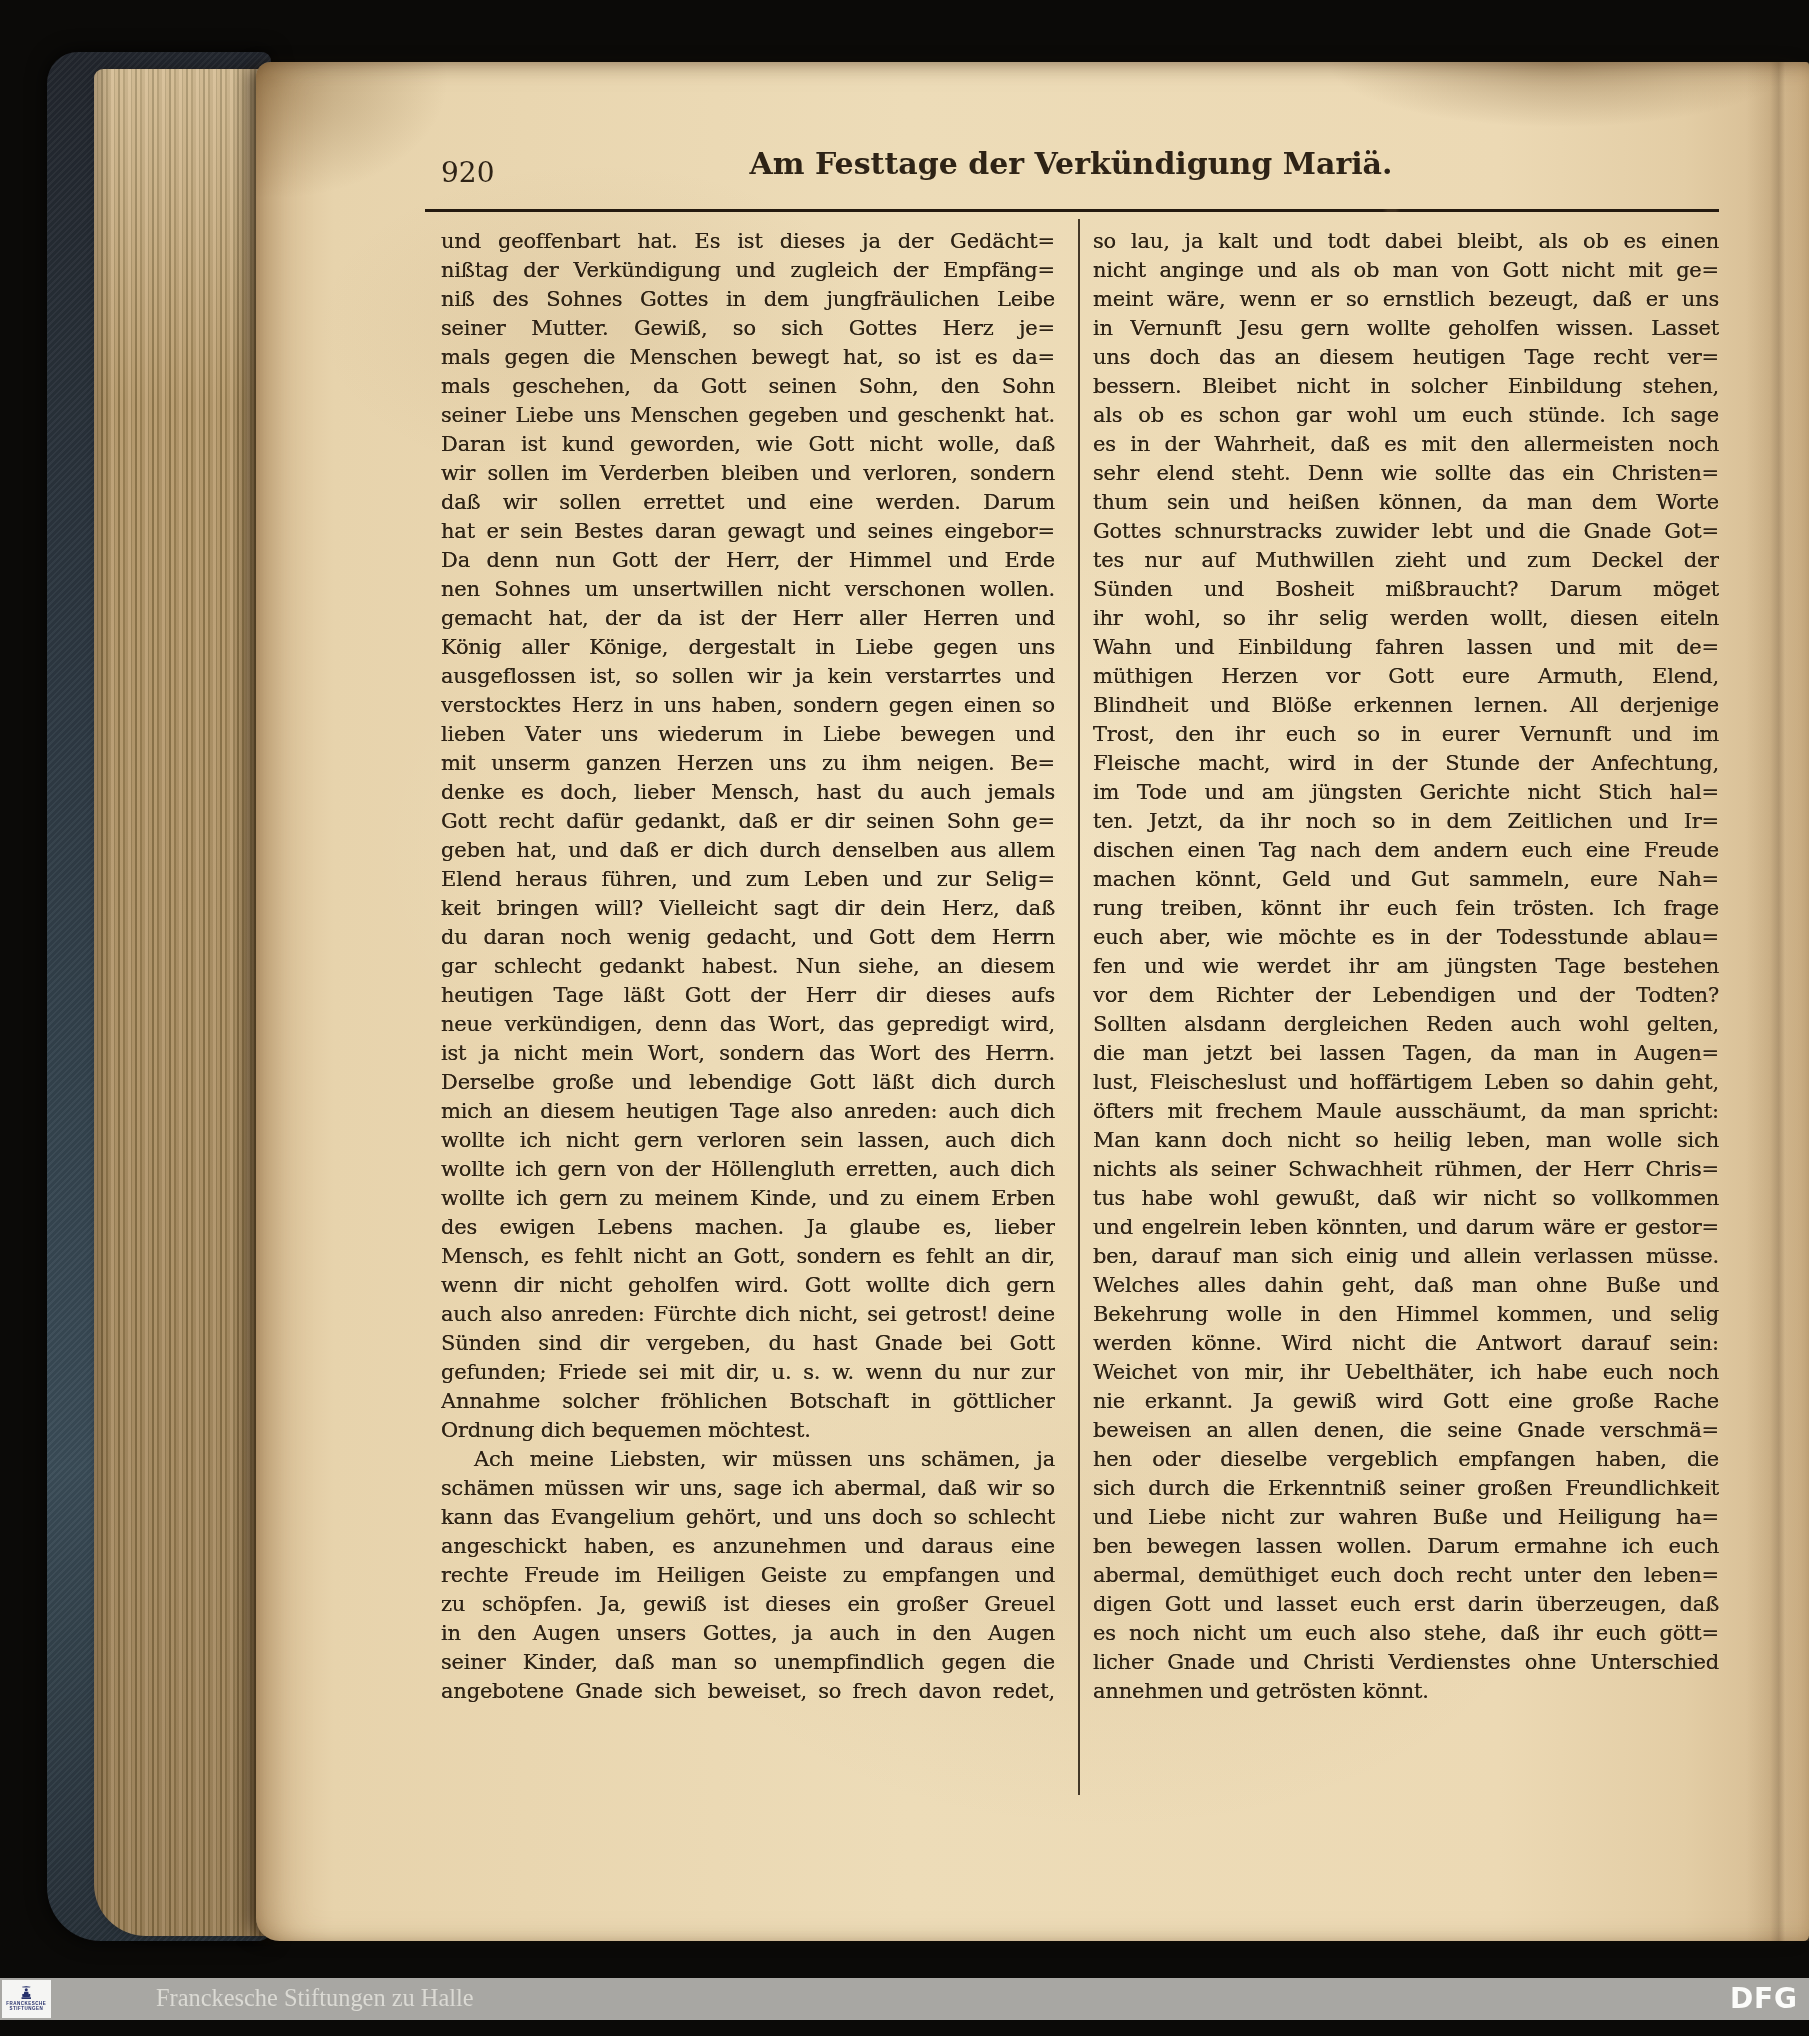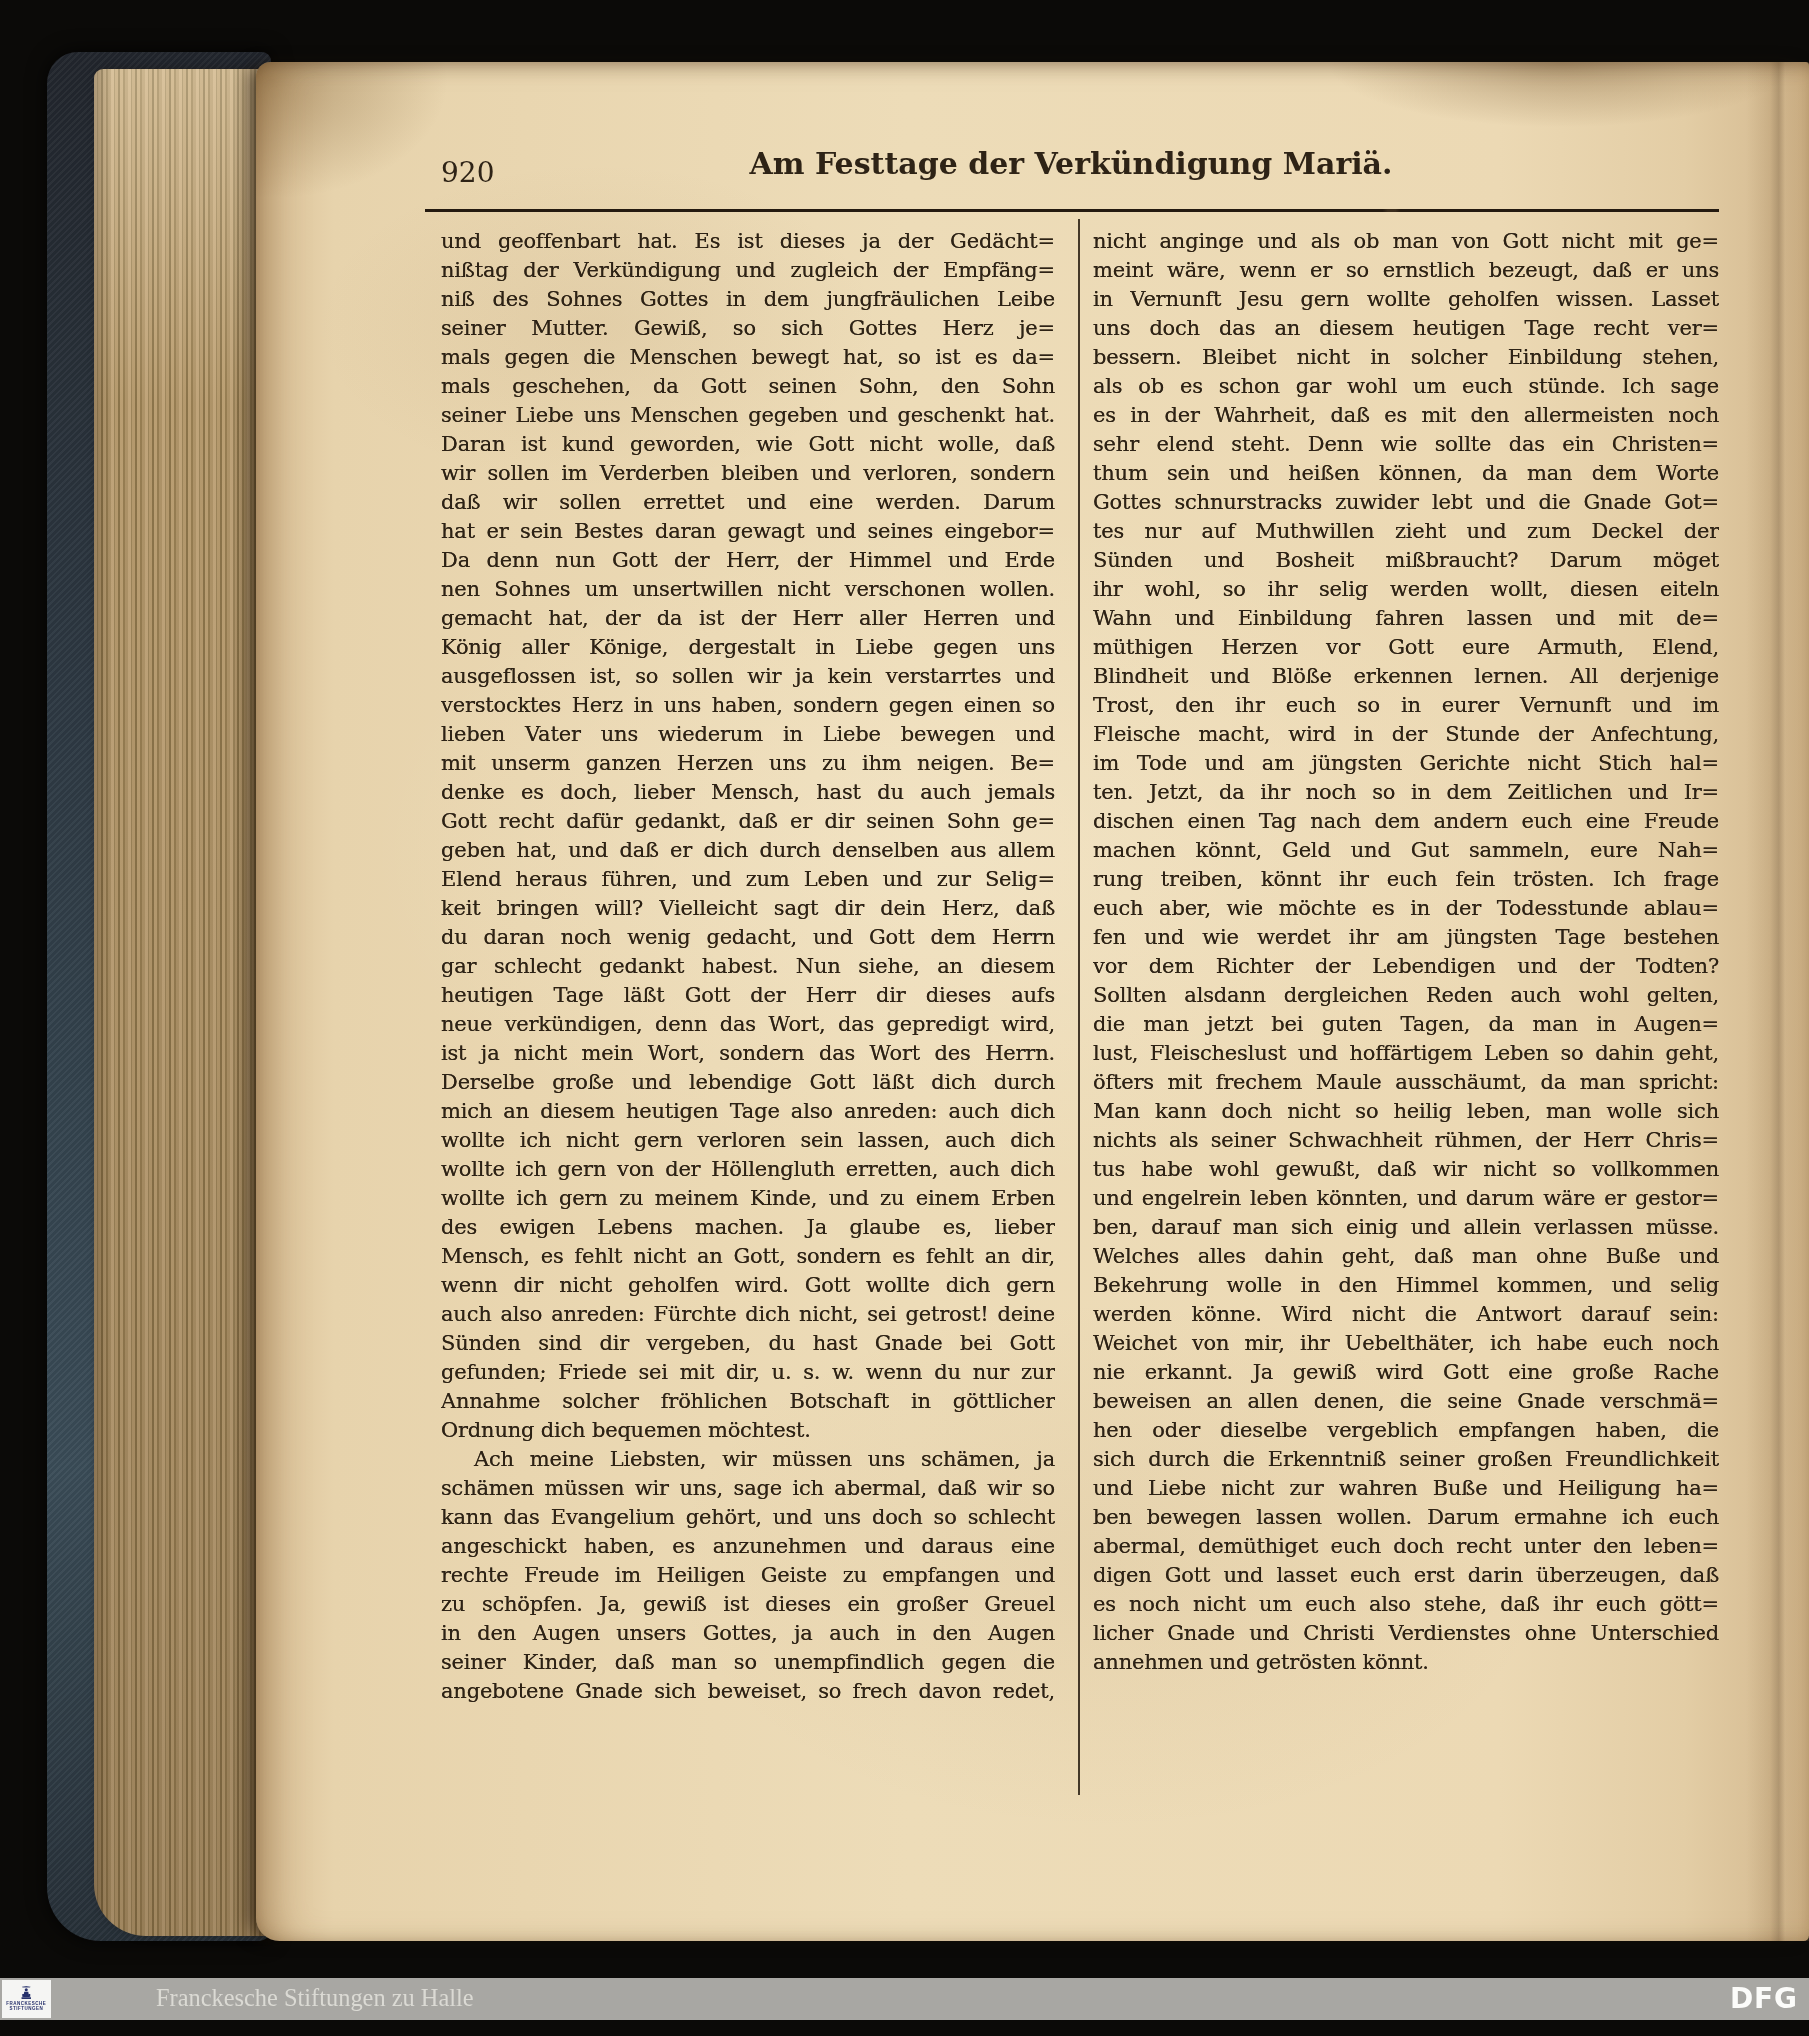--- a/index.html
+++ b/index.html
@@ -141,20 +141,21 @@
         <div class="tline">schämen müssen wir uns, sage ich abermal, daß wir so</div>
         <div class="tline">kann das Evangelium gehört, und uns doch so schlecht</div>
         <div class="tline">angeschickt haben, es anzunehmen und daraus eine</div>
         <div class="tline">rechte Freude im Heiligen Geiste zu empfangen und</div>
         <div class="tline">zu schöpfen. Ja, gewiß ist dieses ein großer Greuel</div>
         <div class="tline">in den Augen unsers Gottes, ja auch in den Augen</div>
         <div class="tline">seiner Kinder, daß man so unempfindlich gegen die</div>
         <div class="tline">angebotene Gnade sich beweiset, so frech davon redet,</div>
       </div>
     <div class="col col-right">
+        <div class="tline">so lau, ja kalt und todt dabei bleibt, als ob es einen</div>
         <div class="tline">nicht anginge und als ob man von Gott nicht mit ge=</div>
         <div class="tline">meint wäre, wenn er so ernstlich bezeugt, daß er uns</div>
         <div class="tline">in Vernunft Jesu gern wollte geholfen wissen. Lasset</div>
         <div class="tline">uns doch das an diesem heutigen Tage recht ver=</div>
         <div class="tline">bessern. Bleibet nicht in solcher Einbildung stehen,</div>
         <div class="tline">als ob es schon gar wohl um euch stünde. Ich sage</div>
         <div class="tline">es in der Wahrheit, daß es mit den allermeisten noch</div>
         <div class="tline">sehr elend steht. Denn wie sollte das ein Christen=</div>
         <div class="tline">thum sein und heißen können, da man dem Worte</div>
         <div class="tline">Gottes schnurstracks zuwider lebt und die Gnade Got=</div>
@@ -168,21 +169,21 @@
         <div class="tline">Fleische macht, wird in der Stunde der Anfechtung,</div>
         <div class="tline">im Tode und am jüngsten Gerichte nicht Stich hal=</div>
         <div class="tline">ten. Jetzt, da ihr noch so in dem Zeitlichen und Ir=</div>
         <div class="tline">dischen einen Tag nach dem andern euch eine Freude</div>
         <div class="tline">machen könnt, Geld und Gut sammeln, eure Nah=</div>
         <div class="tline">rung treiben, könnt ihr euch fein trösten. Ich frage</div>
         <div class="tline">euch aber, wie möchte es in der Todesstunde ablau=</div>
         <div class="tline">fen und wie werdet ihr am jüngsten Tage bestehen</div>
         <div class="tline">vor dem Richter der Lebendigen und der Todten?</div>
         <div class="tline">Sollten alsdann dergleichen Reden auch wohl gelten,</div>
-        <div class="tline">die man jetzt bei guten Tagen, da man in Augen=</div>
+        <div class="tline">die man jetzt bei lassen Tagen, da man in Augen=</div>
         <div class="tline">lust, Fleischeslust und hoffärtigem Leben so dahin geht,</div>
         <div class="tline">öfters mit frechem Maule ausschäumt, da man spricht:</div>
         <div class="tline">Man kann doch nicht so heilig leben, man wolle sich</div>
         <div class="tline">nichts als seiner Schwachheit rühmen, der Herr Chris=</div>
         <div class="tline">tus habe wohl gewußt, daß wir nicht so vollkommen</div>
         <div class="tline">und engelrein leben könnten, und darum wäre er gestor=</div>
         <div class="tline">ben, darauf man sich einig und allein verlassen müsse.</div>
         <div class="tline">Welches alles dahin geht, daß man ohne Buße und</div>
         <div class="tline">Bekehrung wolle in den Himmel kommen, und selig</div>
         <div class="tline">werden könne. Wird nicht die Antwort darauf sein:</div>

